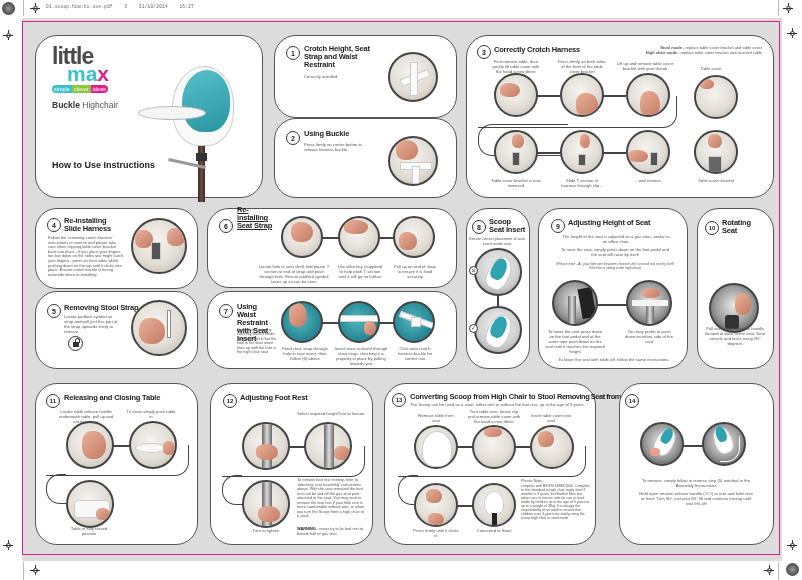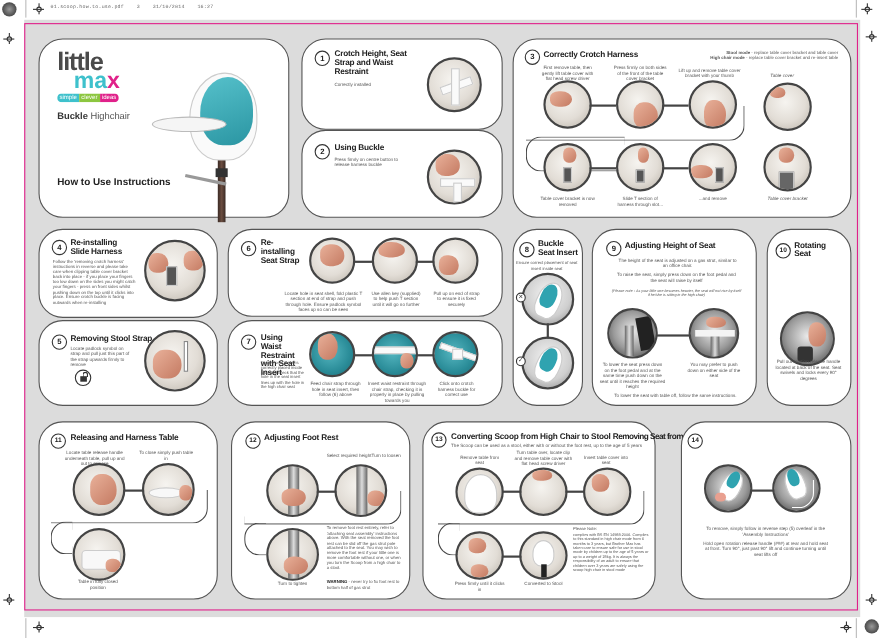--- a/index.html
+++ b/index.html
@@ -209,21 +209,21 @@
   <div style="position:absolute;left:4px;top:5px;width:6px;height:5px;background:#333;"></div>
   <div style="position:absolute;left:6px;top:1px;width:5px;height:5px;border:1px solid #333;border-bottom:none;border-radius:3px 3px 0 0;"></div>
 </div>
 <div class="photo" style="left:131px;top:300px;width:56px;height:56px;">
   <div class="hand" style="left:6px;top:16px;width:26px;height:26px;"></div>
   <div style="position:absolute;left:34px;top:8px;width:4px;height:28px;background:#fff;border:1px solid #888;"></div>
 </div>
 
 <div class="panel" style="left:207px;top:208px;width:250px;height:80px;"></div>
 <div class="num" style="left:219px;top:219px;">6</div>
-<div class="title" style="left:237px;top:217px;width:40px;">Re-installing Seat Strap</div>
+<div class="title" style="left:237px;top:206px;width:40px;text-decoration:underline;">Re-installing Seat Strap</div>
 <div class="conn" style="left:320px;top:237px;width:20px;height:1.5px;"></div>
 <div class="conn" style="left:377px;top:237px;width:18px;height:1.5px;"></div>
 <div class="photo" style="left:281px;top:216px;width:42px;height:42px;">
     <div class="hand" style="left:8px;top:4px;width:22px;height:20px;"></div>
   </div>
 <div class="photo" style="left:338px;top:216px;width:42px;height:42px;">
     <div class="hand" style="left:4px;top:2px;width:24px;height:14px;"></div>
   </div>
 <div class="photo" style="left:393px;top:216px;width:42px;height:42px;">
     <div class="hand" style="left:4px;top:14px;width:18px;height:18px;"></div>
@@ -248,21 +248,21 @@
 <div class="photo teal" style="left:393px;top:301px;width:42px;height:42px;">
     <div class="strap" style="left:4px;top:14px;width:36px;height:6px;transform:rotate(20deg);"></div>
     <div class="strap" style="left:16px;top:14px;width:10px;height:10px;"></div>
   </div>
 <div class="txt c" style="left:282px;top:346px;width:46px;">Feed chair strap through hole in seat insert, then follow (6) above</div>
 <div class="txt c" style="left:334px;top:346px;width:54px;">Insert waist restraint through chair strap, checking it is properly in place by pulling towards you</div>
 <div class="txt c" style="left:394px;top:346px;width:42px;">Click onto crotch harness buckle for correct use</div>
 
 <div class="panel" style="left:466px;top:208px;width:64px;height:161px;"></div>
 <div class="num" style="left:472px;top:220px;">8</div>
-<div class="title" style="left:489px;top:218px;width:38px;">Buckle Seat Insert</div>
+<div class="title" style="left:489px;top:218px;width:38px;">Scoop Seat Insert</div>
 <div class="txt c" style="left:468px;top:237px;width:58px;font-size:3.8px;">Ensure correct placement of seat insert inside seat</div>
 <div class="conn" style="left:497px;top:290px;width:1.5px;height:18px;"></div>
 <div class="photo grey" style="left:474px;top:248px;width:48px;height:48px;">
   <div class="seatshell" style="left:12px;top:6px;width:22px;height:34px;transform:rotate(25deg);"></div>
   <div class="seatteal" style="left:16px;top:8px;width:14px;height:22px;transform:rotate(25deg);"></div>
 </div>
 <div style="position:absolute;left:469px;top:266px;width:9px;height:9px;border:1px solid #333;border-radius:50%;background:#fff;font-size:7px;line-height:7px;text-align:center;color:#333;">×</div>
 <div class="photo grey" style="left:474px;top:306px;width:48px;height:48px;">
   <div class="seatshell" style="left:12px;top:6px;width:22px;height:34px;transform:rotate(25deg);"></div>
   <div class="seatteal" style="left:16px;top:8px;width:14px;height:22px;transform:rotate(25deg);"></div>
@@ -293,21 +293,21 @@
 <div class="num" style="left:705px;top:221px;font-size:6px;">10</div>
 <div class="title" style="left:722px;top:219px;width:40px;">Rotating Seat</div>
 <div class="photo dark" style="left:709px;top:283px;width:50px;height:50px;">
   <div class="hand" style="left:24px;top:8px;width:16px;height:22px;"></div>
   <div style="position:absolute;left:14px;top:30px;width:14px;height:14px;background:#333;border-radius:3px;"></div>
 </div>
 <div class="txt c" style="left:703px;top:326px;width:64px;">Pull out rotation release handle located at back of the seat. Seat swivels and locks every 90° degrees</div>
 
 <div class="panel" style="left:35px;top:383px;width:163px;height:162px;"></div>
 <div class="num" style="left:46px;top:394px;font-size:6px;">11</div>
-<div class="title" style="left:64px;top:394px;width:130px;">Releasing and Harness Table</div>
+<div class="title" style="left:64px;top:394px;width:130px;">Releasing and Closing Table</div>
 <div class="txt c" style="left:58px;top:409px;width:56px;">Locate table release handle underneath table, pull up and out to release</div>
 <div class="txt c" style="left:126px;top:409px;width:50px;">To close simply push table in</div>
 <div class="loop" style="left:46px;top:445px;width:143px;height:31px;border-left:none;border-top:none;border-radius:0 0 14px 0;"></div>
 <div class="loop" style="left:46px;top:474px;width:20px;height:30px;border-right:none;border-radius:14px 0 0 14px;"></div>
 <div class="conn" style="left:112px;top:445px;width:20px;height:1.5px;"></div>
 <div class="photo" style="left:66px;top:421px;width:48px;height:48px;">
     <div class="hand" style="left:14px;top:8px;width:24px;height:28px;"></div>
   </div>
 <div class="photo" style="left:129px;top:421px;width:48px;height:48px;">
     <div style="position:absolute;left:4px;top:20px;width:32px;height:10px;background:#f8f8f8;border-radius:50%;border:1px solid #ccc;"></div>

